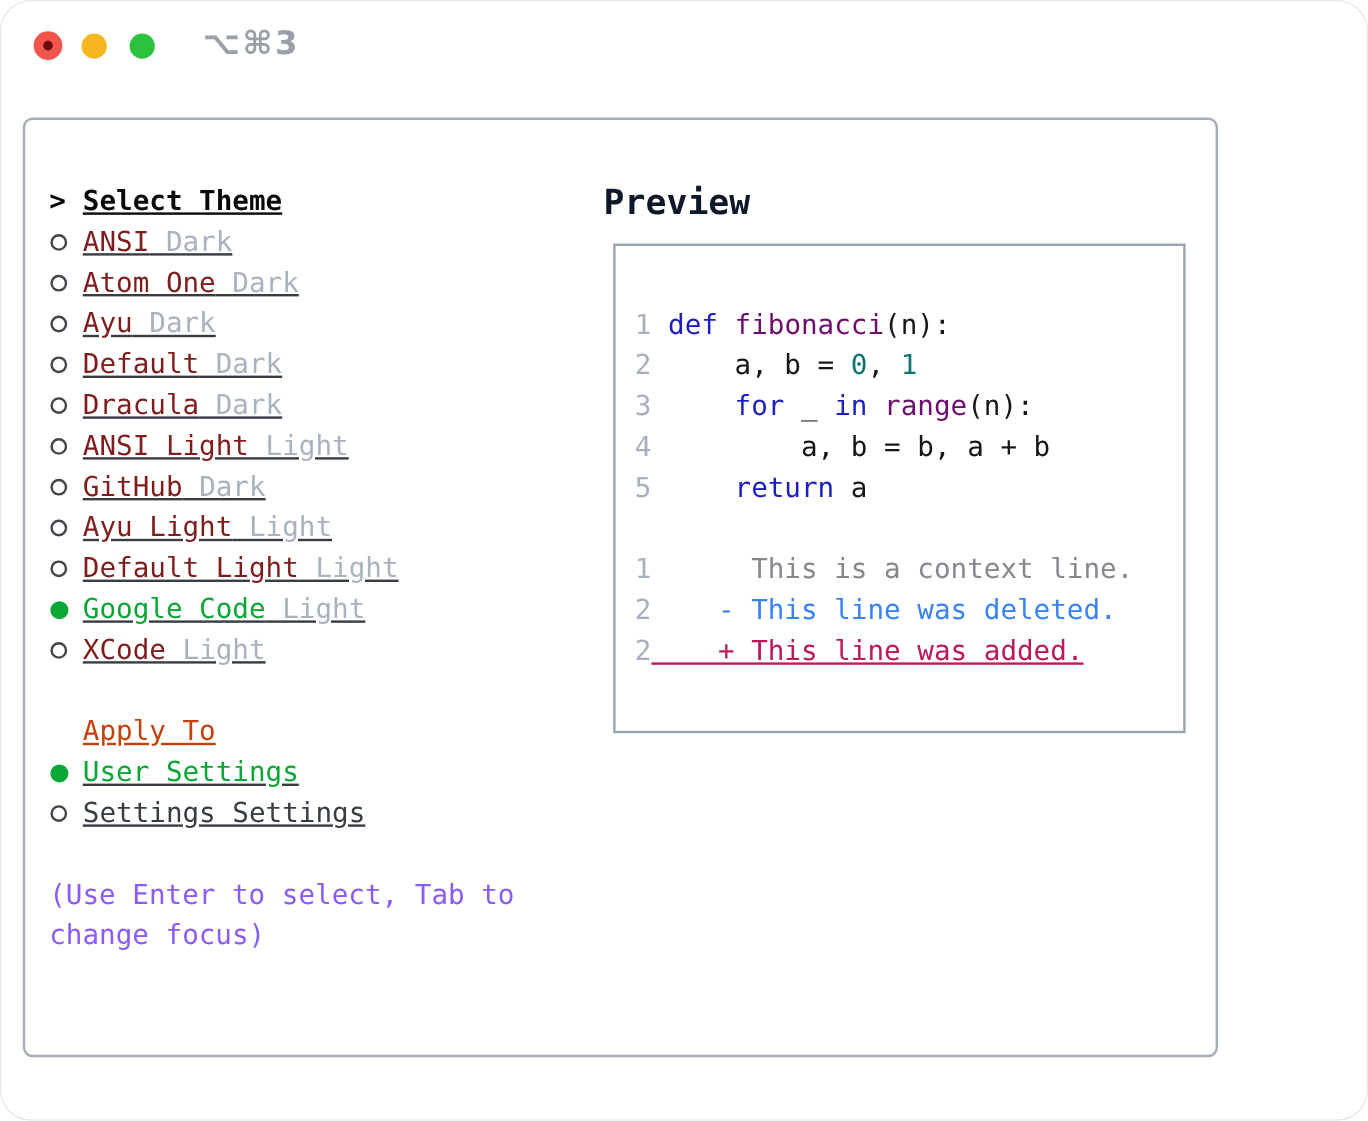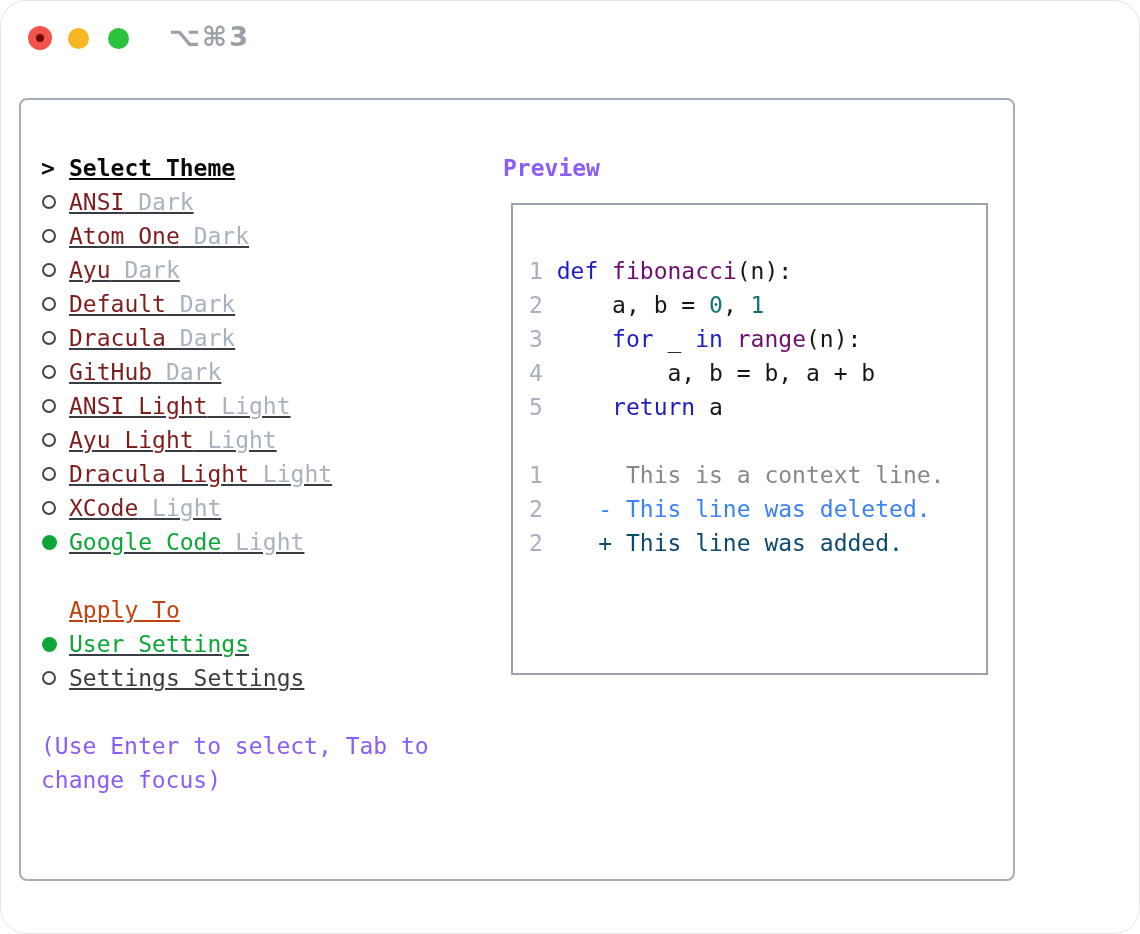--- a/index.html
+++ b/index.html
@@ -59,38 +59,38 @@
   .spacer { height:34px; }
   .help-text {
     width:402px; color:#8b5cf6;
     margin-top:0;
   }
 
   
   .preview-title {
     position:absolute; left:482px; top:51px;
     height:34px; line-height:34px;
-    font-size:23px; font-weight:bold; color:#8b5cf6;
+    font-size:29px; font-weight:bold; color:#0f172a;
   }
   .preview-box {
     position:absolute; left:490px; top:103px;
-    width:477px; height:472px;
+    width:477px; height:408px;
     border:2px solid #9aa3b0;
     padding:49px 0 0 16px;
     background:#ffffff;
   }
   .pre-line { height:34px; line-height:34px; font-size:23px; white-space:pre; }
   .ln { color:#a6b0bf; }
   .tok-kw { color:#1c1ec2; }
   .tok-fn { color:#6f0d6f; }
   .tok-num { color:#0e7373; }
   .tok-pl { color:#16161a; }
   .diff-context { color:#85898f;margin-top:12px; }
   .diff-deleted { color:#3b82f6; }
-  .diff-added { color:#0c4a6e; }
+  .diff-added { color:#be185d;text-decoration:underline; }
 </style>
 </head>
 <body>
 
 <div class="window">
 
   <div class="traffic-lights">
     <div class="light light-red"></div>
     <div class="light light-yellow"></div>
     <div class="light light-green"></div>
@@ -135,51 +135,51 @@
           <div class="row">
             <span class="marker-col">
               <span class="radio"></span>
             </span>
             <span class="row-text"><span class="theme-name">Dracula</span><span class="theme-variant"> Dark</span></span>
           </div>
           <div class="row">
             <span class="marker-col">
               <span class="radio"></span>
             </span>
+            <span class="row-text"><span class="theme-name">ANSI Light</span><span class="theme-variant"> Light</span></span>
+          </div>
+          <div class="row">
+            <span class="marker-col">
+              <span class="radio"></span>
+            </span>
             <span class="row-text"><span class="theme-name">GitHub</span><span class="theme-variant"> Dark</span></span>
           </div>
           <div class="row">
             <span class="marker-col">
               <span class="radio"></span>
             </span>
-            <span class="row-text"><span class="theme-name">ANSI Light</span><span class="theme-variant"> Light</span></span>
-          </div>
-          <div class="row">
-            <span class="marker-col">
-              <span class="radio"></span>
-            </span>
             <span class="row-text"><span class="theme-name">Ayu Light</span><span class="theme-variant"> Light</span></span>
           </div>
           <div class="row">
             <span class="marker-col">
               <span class="radio"></span>
             </span>
-            <span class="row-text"><span class="theme-name">Dracula Light</span><span class="theme-variant"> Light</span></span>
+            <span class="row-text"><span class="theme-name">Default Light</span><span class="theme-variant"> Light</span></span>
+          </div>
+          <div class="row">
+            <span class="marker-col">
+              <span class="radio selected"></span>
+            </span>
+            <span class="row-text"><span class="theme-name selected">Google Code</span><span class="theme-variant"> Light</span></span>
           </div>
           <div class="row">
             <span class="marker-col">
               <span class="radio"></span>
             </span>
             <span class="row-text"><span class="theme-name">XCode</span><span class="theme-variant"> Light</span></span>
-          </div>
-          <div class="row">
-            <span class="marker-col">
-              <span class="radio selected"></span>
-            </span>
-            <span class="row-text"><span class="theme-name selected">Google Code</span><span class="theme-variant"> Light</span></span>
           </div>
         </div>
 
       <div class="spacer"></div>
 
       <div class="row">
         <span class="marker-col"></span>
         <span class="row-text section-label">Apply To</span>
       </div>
 

